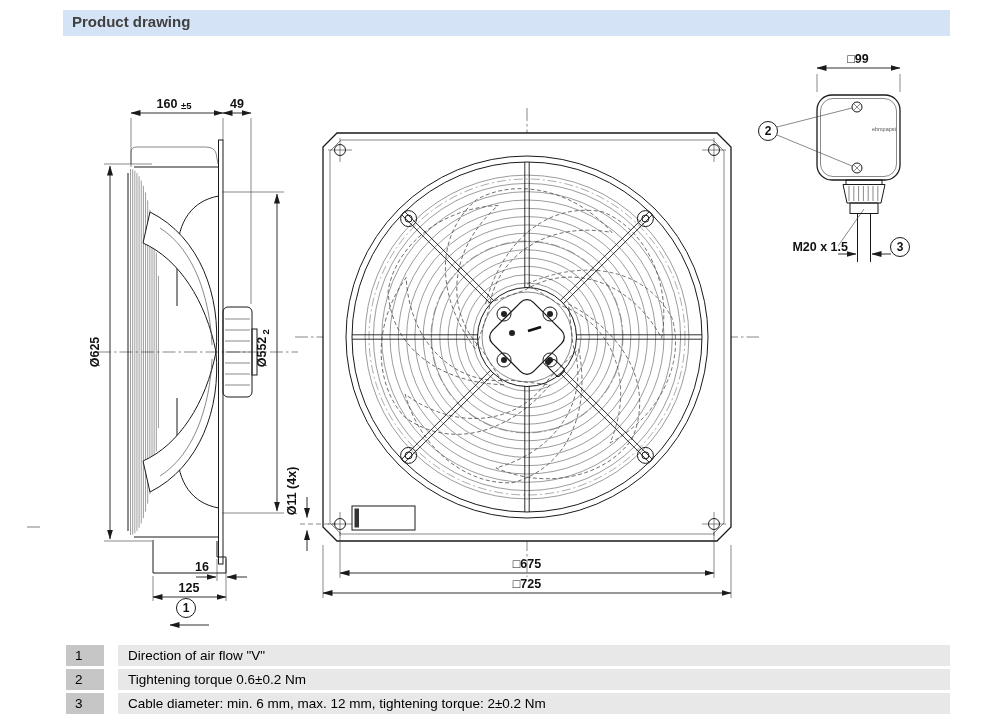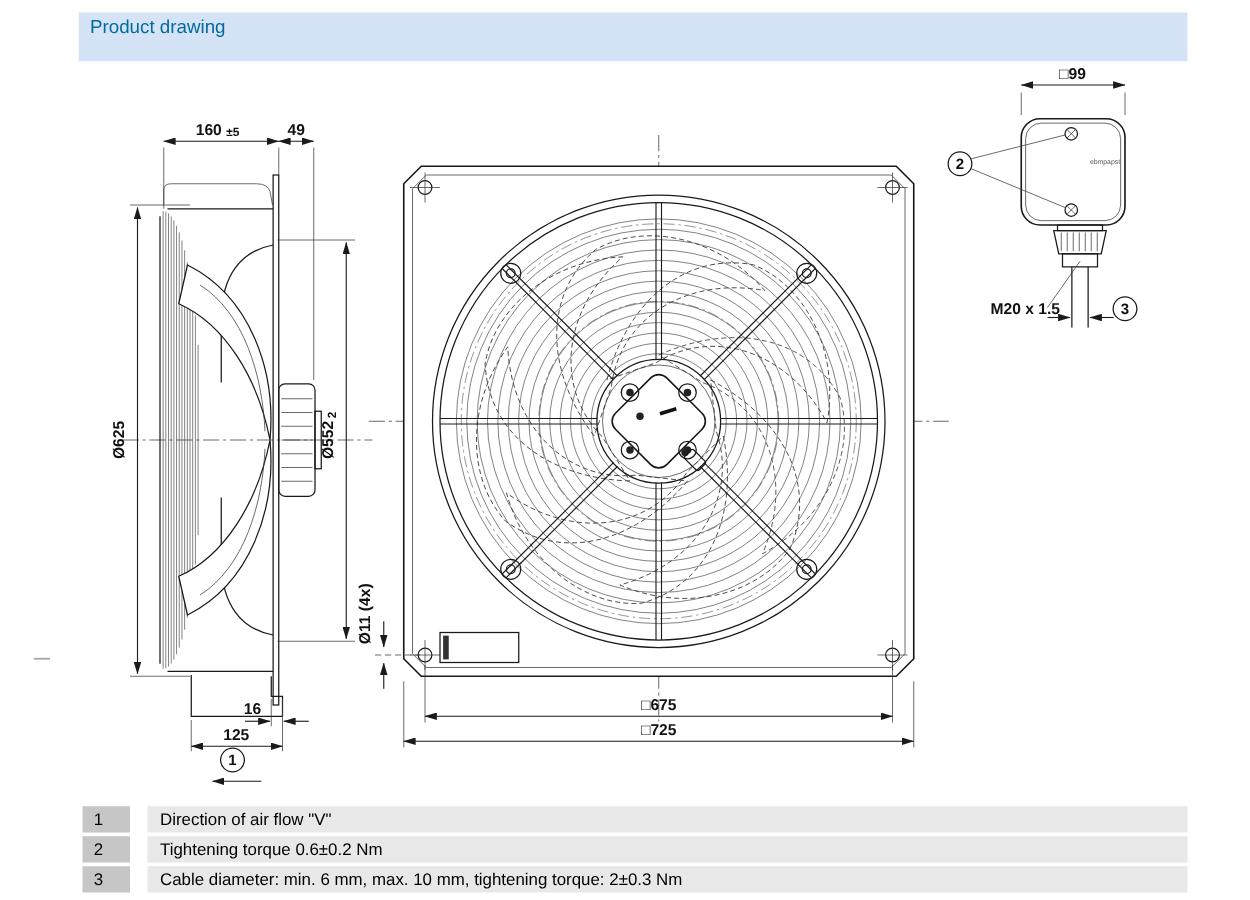--- a/index.html
+++ b/index.html
@@ -1,18 +1,18 @@
 <!DOCTYPE html>
 <html><head>
 <meta charset="utf-8">
 <style>
   html,body{margin:0;padding:0;background:#fff;}
   #page{position:relative;width:1000px;height:720px;background:#fff;font-family:"Liberation Sans",sans-serif;overflow:hidden;}
-  .hdr{position:absolute;left:63px;top:10px;width:887px;height:39px;background:#d5e3f6;
-       font-size:15px;font-weight:400;color:#0369a1;line-height:23px;padding-left:9px;box-sizing:border-box;}
+  .hdr{position:absolute;left:63px;top:10px;width:887px;height:26px;background:#d5e3f6;
+       font-size:15px;font-weight:700;color:#404040;line-height:23px;padding-left:9px;box-sizing:border-box;}
   svg{position:absolute;left:0;top:0;}
   
   .ol{stroke:#1a1a1a;stroke-width:1;fill:none;}
   .ol2{stroke:#1a1a1a;stroke-width:1.3;fill:#fff;}
   .thin{stroke:#3a3a3a;stroke-width:0.6;fill:none;}
   .wire{stroke:#4a4a4a;stroke-width:0.55;fill:none;}
   .strut{stroke:#1a1a1a;stroke-width:0.9;fill:none;}
   .cl{stroke:#555;stroke-width:0.7;fill:none;stroke-dasharray:13 3 2.5 3;}
   .clc{stroke:#666;stroke-width:0.55;fill:none;stroke-dasharray:9 3 2 3;}
   .fb{stroke:#444;stroke-width:0.7;fill:none;stroke-dasharray:4 2.5;}
@@ -334,17 +334,17 @@
     <div class="lrow" style="top:645px">
       <div class="lnum">1</div>
       <div class="ltxt">Direction of air flow "V"</div>
     </div>
     <div class="lrow" style="top:669px">
       <div class="lnum">2</div>
       <div class="ltxt">Tightening torque 0.6±0.2 Nm</div>
     </div>
     <div class="lrow" style="top:693px">
       <div class="lnum">3</div>
-      <div class="ltxt">Cable diameter: min. 6 mm, max. 10 mm, tightening torque: 2±0.3 Nm</div>
+      <div class="ltxt">Cable diameter: min. 6 mm, max. 12 mm, tightening torque: 2±0.2 Nm</div>
     </div>
   </div>
 
 </div>
 
 </body></html>

